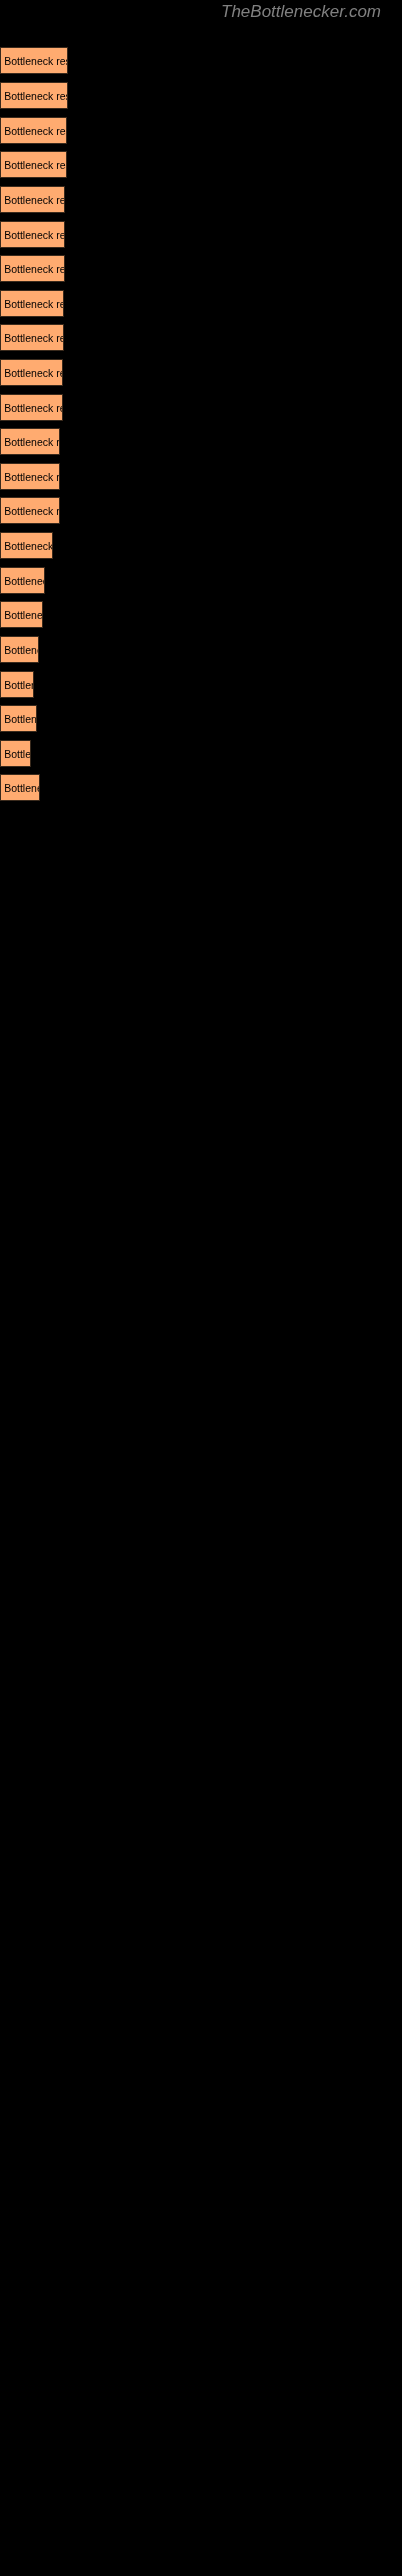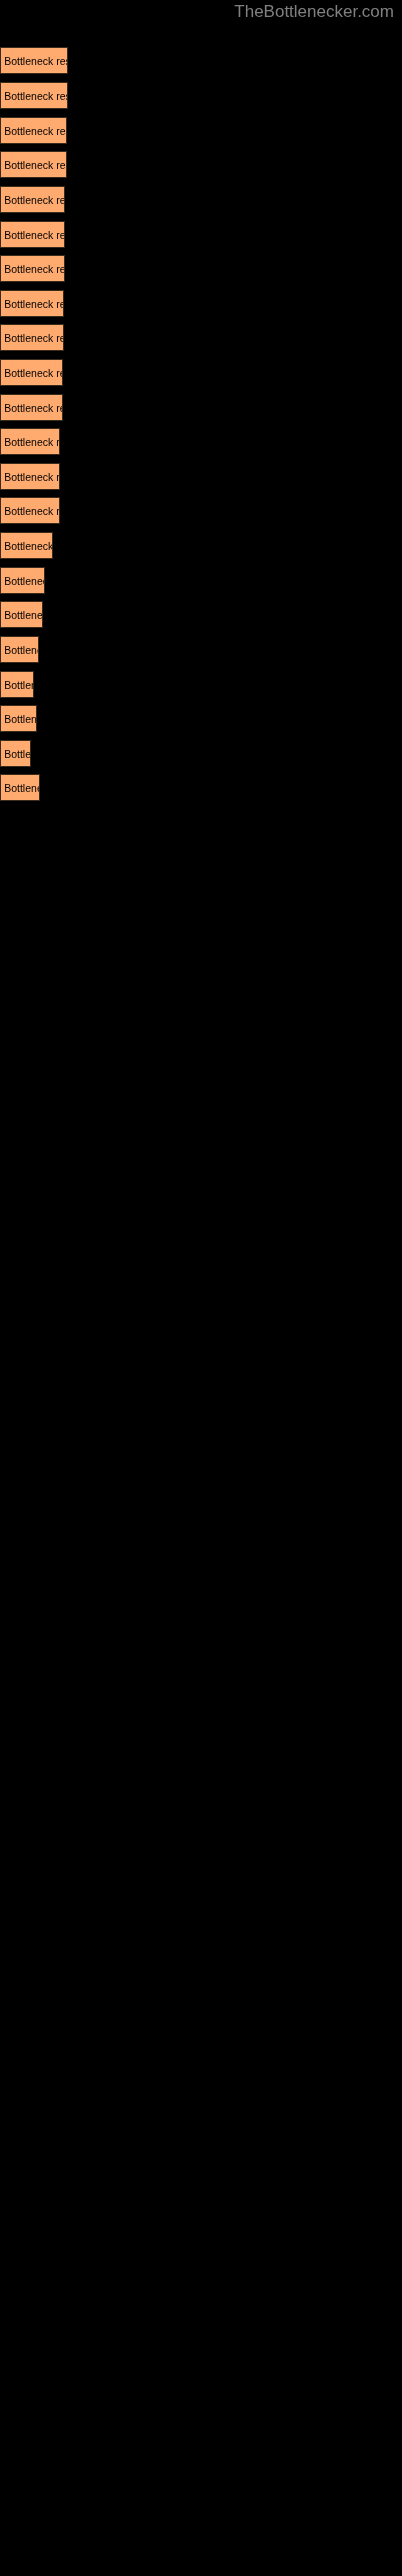--- a/index.html
+++ b/index.html
@@ -10,28 +10,29 @@
   body {
     width: 403px;
     height: 2576px;
     position: relative;
     font-family: "Liberation Sans", sans-serif;
     overflow: hidden;
   }
 
   .site-title {
     position: absolute;
-    right: 9px;
+    right: 22px;
     top: 1.6px;
     color: #808080;
     font-size: 17px;
     font-family: "Liberation Sans", sans-serif;
     letter-spacing: 0px;
     white-space: nowrap;
     line-height: 19.3px;
+    font-style: italic;
   }
 
   .chart-area {
     position: absolute;
     left: 0;
     top: 0;
     width: 403px;
     height: 2576px;
   }
 

